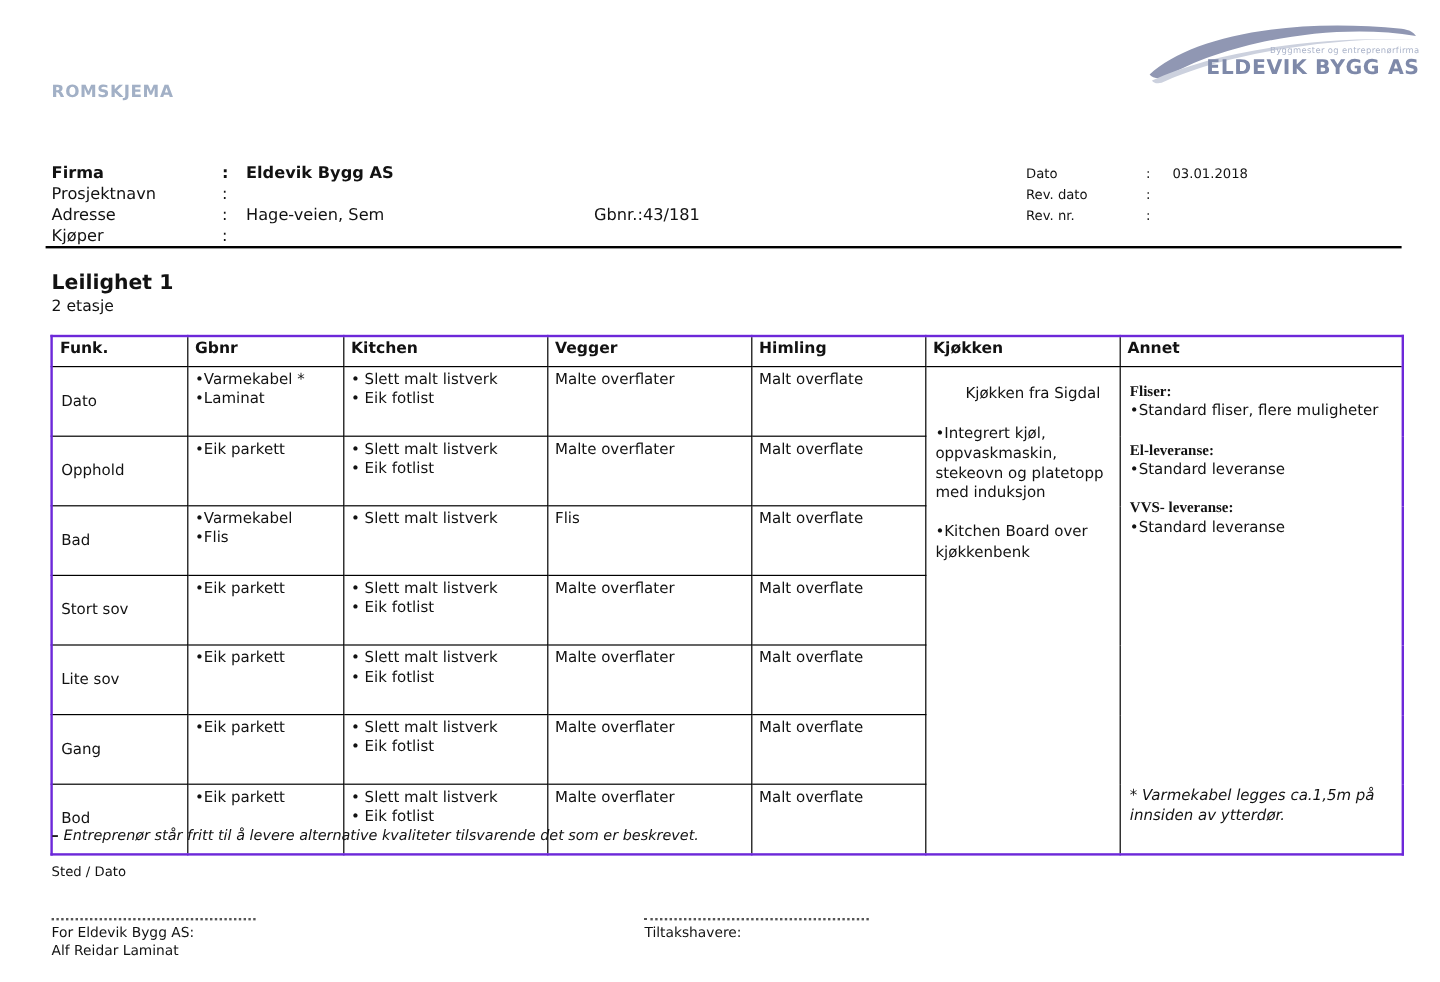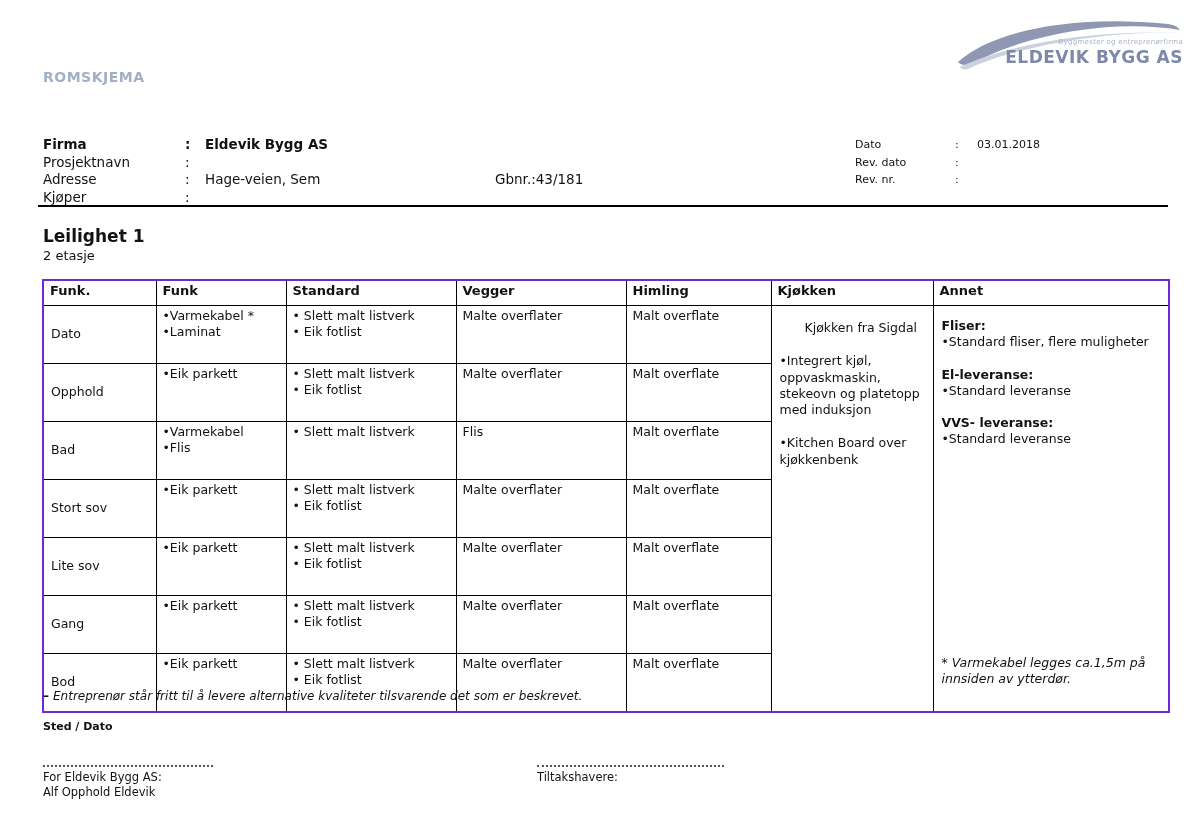--- a/index.html
+++ b/index.html
@@ -42,27 +42,27 @@
   .romtab td.funk{vertical-align:middle;padding-left:7px;}
   .col-funk{width:113px;}.col-gulv{width:130px;}.col-list{width:170px;}
   .col-vegg{width:170px;}.col-himl{width:145px;}.col-kjok{width:162px;}.col-annet{width:236px;}
   .cellline{white-space:nowrap;}
   td.kjok{padding:14px 8px 8px 8px;}
   td.kjok .intro{margin-bottom:17px;padding-left:25px;}
   td.kjok .item{margin-bottom:17px;}
   td.annet{padding:12px 8px 10px 8px;}
   td.annet .wrap{display:flex;flex-direction:column;height:100%;}
   td.annet .sec{margin-bottom:16px;}
-  td.annet .sec .h{font-weight:bold;}
+  td.annet .sec .h{font-weight:bold;font-family:Liberation Serif, serif;}
   td.annet .note{margin-top:auto;margin-bottom:14px;font-style:italic;font-size:12.5px;}
 
   
   .disclaimer{left:43px;top:689px;font-size:12px;font-style:italic;}
   .disclaimer .dash{font-style:normal;font-weight:bold;margin-right:4px;}
-  .sted{left:43px;top:720px;font-size:11px;font-weight:bold;}
+  .sted{left:43px;top:720px;font-size:11px;}
   .sign{font-size:11.5px;line-height:15px;}
   .sign .dotline{display:block;width:170px;border-bottom:2px dotted #555;height:8px;margin-bottom:3px;}
   .sign-left{left:43px;top:757px;}
   .sign-right{left:537px;top:757px;}
   .sign-right .dotline{width:187px;}
 </style>
 </head>
 <body>
 
 <div class="abs doc-title">ROMSKJEMA</div>
@@ -131,22 +131,22 @@
       <col class="col-gulv">
       <col class="col-list">
       <col class="col-vegg">
     <col class="col-himl">
       <col class="col-kjok">
       <col class="col-annet">
   </colgroup>
   <tbody>
       <tr>
     <th>Funk.</th>
-    <th>Funk</th>
-    <th>Standard</th>
+    <th>Gbnr</th>
+    <th>Kitchen</th>
     <th>Vegger</th>
     <th>Himling</th>
     <th>Kjøkken</th>
     <th>Annet</th>
   </tr>
 
   <tr>
     <td class="funk">Dato</td>
     <td>
       <div class="cellline">•Varmekabel *</div>
@@ -270,19 +270,19 @@
 
 <div class="abs disclaimer">
   <span class="dash">–</span><span>Entreprenør står fritt til å levere alternative kvaliteter tilsvarende det som er beskrevet.</span>
 </div>
 
 <div class="abs sted">Sted / Dato</div>
 
 <div class="abs sign sign-left">
   <span class="dotline"></span>
   <div>For Eldevik Bygg AS:</div>
-  <div>Alf Opphold Eldevik</div>
+  <div>Alf Reidar Laminat</div>
 </div>
 
 <div class="abs sign sign-right">
   <span class="dotline"></span>
   <div>Tiltakshavere:</div>
 </div>
 
 </body></html>

